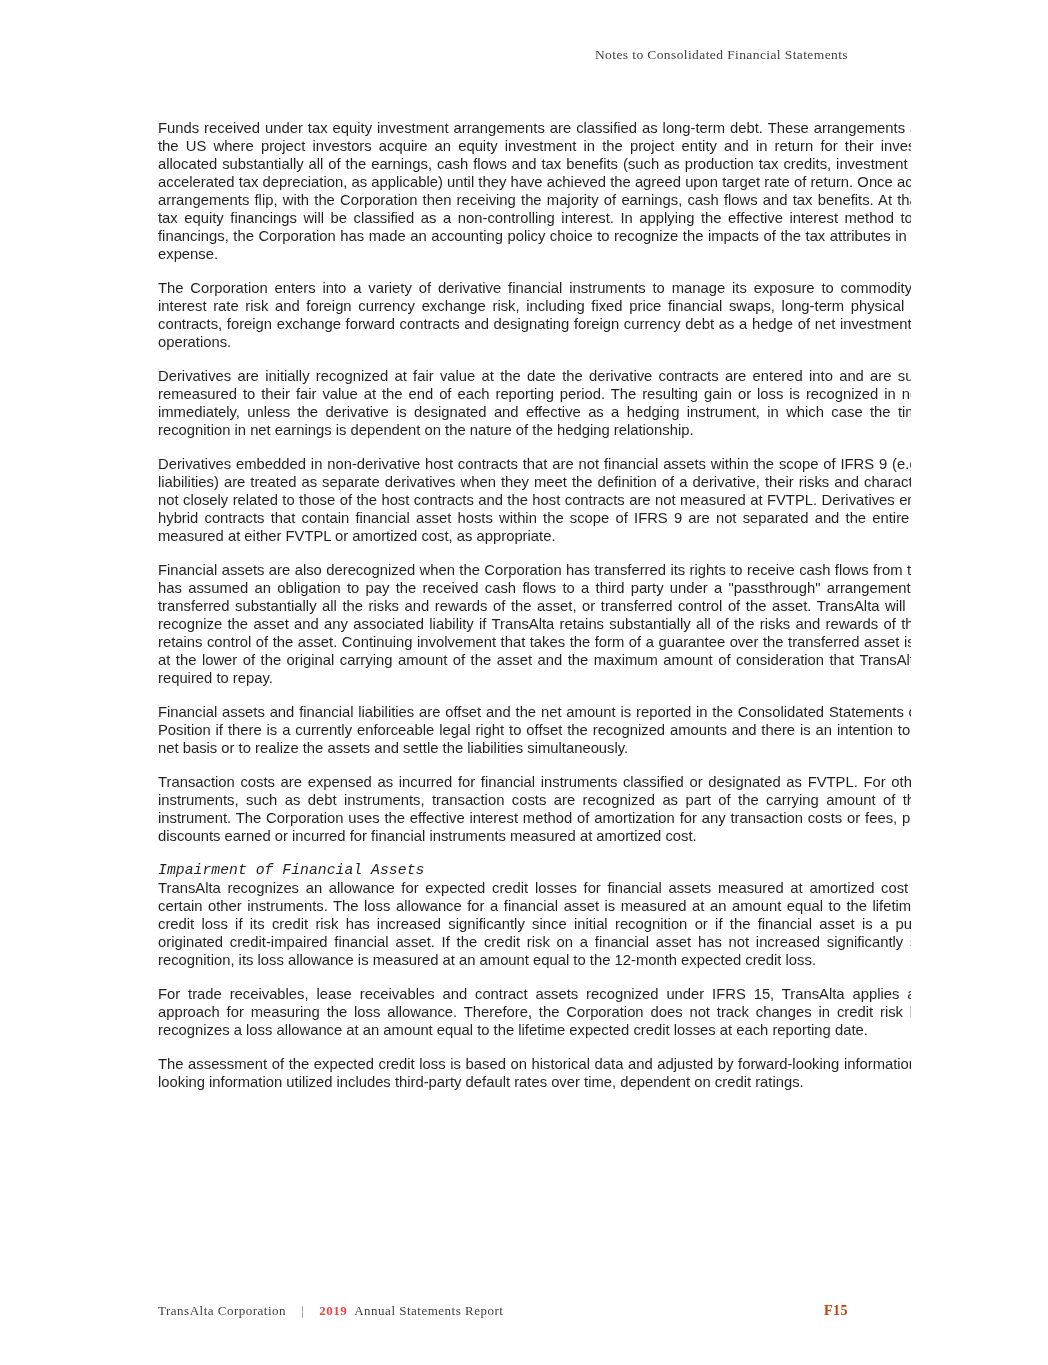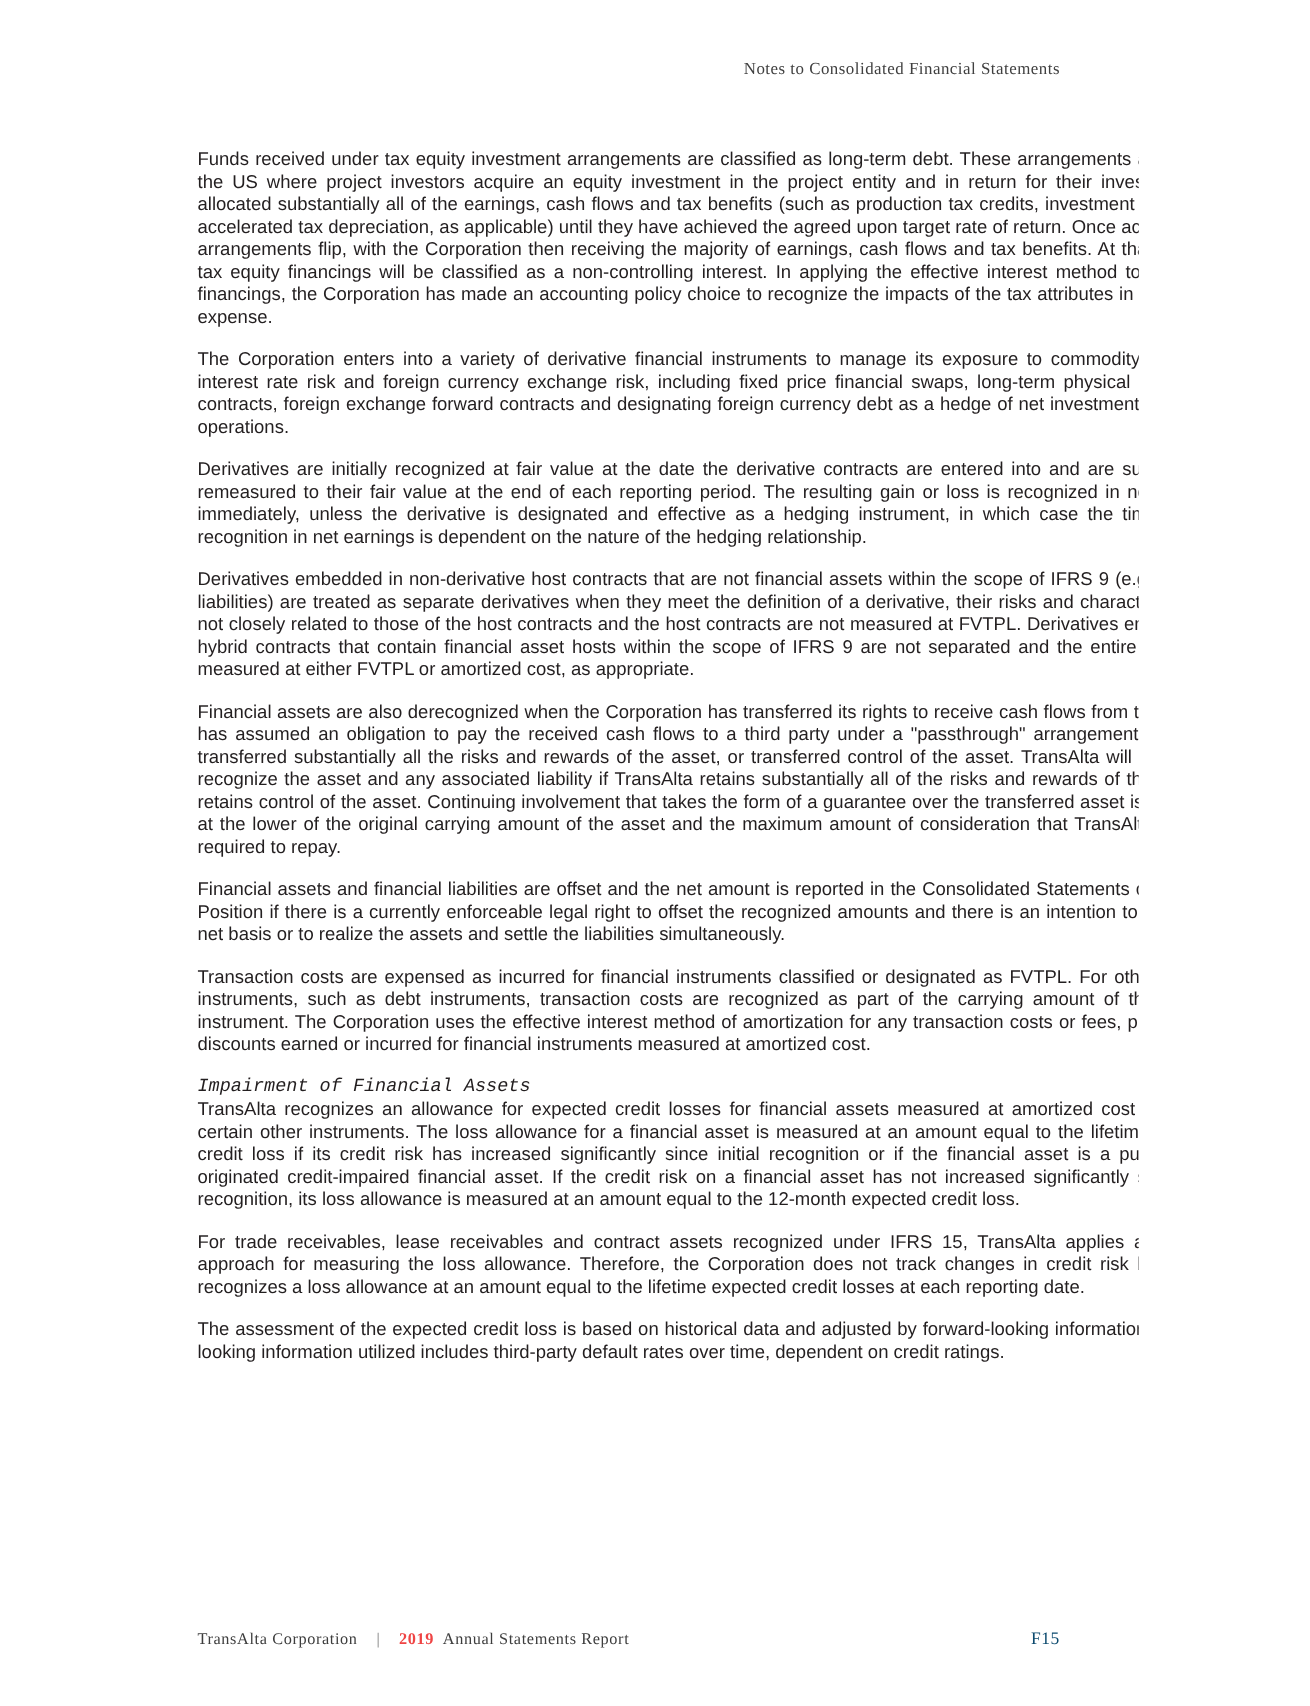--- a/index.html
+++ b/index.html
@@ -63,22 +63,22 @@
     margin: 0 15px;
     color: #7a7a7a;
     font-weight: normal;
   }
   .footer-year {
     font-weight: bold;
     margin-right: 7px;
     color: #ef4444;
   }
   .footer-page-number {
-    font-weight: normal;
-    color: #0c4a6e;
+    font-weight: bold;
+    color: #c2410c;
     font-size: 14px;
   }
 </style>
 </head>
 <body>
 
 <div class="page">
 
   <div class="header">
     <span>Notes to Consolidated Financial Statements</span>

